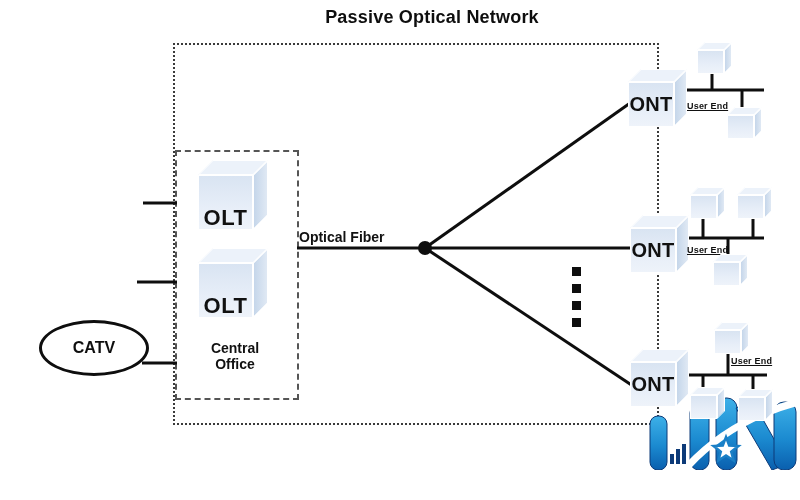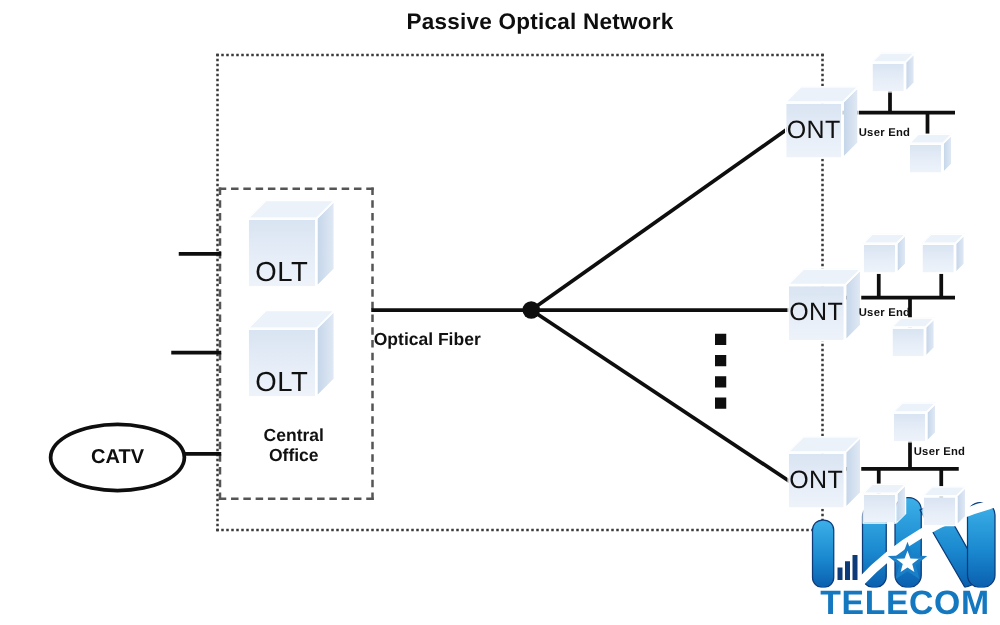--- a/index.html
+++ b/index.html
@@ -37,29 +37,29 @@
     position:absolute;left:0;top:0;width:var(--w);height:var(--d);
     background:#ecf2fa;border:1px solid #fff;box-sizing:border-box;
     transform:skewX(-45deg);transform-origin:0 100%;
   }
   .cube .c-right{
     position:absolute;left:var(--w);top:0;width:var(--d);height:var(--h);
     background:linear-gradient(90deg,#c5d6ea 0%,#e0e9f4 100%);
     border:1px solid #fff;box-sizing:border-box;
     transform:skewY(-45deg);transform-origin:100% 0;
   }
-  .cube-label{font-weight:normal;color:#111;}
+  .cube-label{font-weight:bold;color:#111;}
   .olt .cube-label{font-size:22px;letter-spacing:.5px;margin-top:30px;}
   .ont .cube-label{font-size:20px;letter-spacing:.3px;}
   .lbl{position:absolute;font-weight:bold;color:#111;}
   .pre{white-space:pre-line;}
   .fiber-lbl{font-size:14px;}
   .splitter-lbl{font-size:13px;line-height:14.5px;}
   .co-lbl{font-size:14px;line-height:16px;text-align:center;}
-  .userend-lbl{font-size:9px;letter-spacing:.2px;}
+  .userend-lbl{font-size:9px;letter-spacing:.2px;text-decoration:underline;}
   
   .logo{position:absolute;left:648px;top:396px;width:152px;height:104px;}
   .logo-text{
     position:absolute;left:0;top:71px;width:152px;text-align:center;
     font-size:27px;font-weight:bold;color:#1478c0;letter-spacing:.5px;
     text-shadow:0 0 1px #fff;
   }
 </style>
 </head>
 <body>
@@ -120,45 +120,44 @@
         <rect x="126" y="6" width="22" height="68" rx="10" fill="url(#lg)" stroke="#0d3a78" stroke-width="1"></rect>
         <path d="M 40,70 C 70,38 105,18 150,6" stroke="#ffffff" stroke-width="7" fill="none"></path>
         <g fill="#0d3a78">
           <rect x="22" y="58" width="4" height="10"></rect>
           <rect x="28" y="53" width="4" height="15"></rect>
           <rect x="34" y="48" width="4" height="20"></rect>
         </g>
         <polygon points="78,41 81.2,49.6 90.4,50 83.2,55.7 85.6,64.5 78,59.5 70.4,64.5 72.8,55.7 65.6,50 74.8,49.6" fill="#ffffff" stroke="#1a7fc6" stroke-width="2.5"></polygon>
       </g>
     </svg>
-    <div class="logo-text">TELECOM</div>
-  </div>
-
-  <div class="ellipse" style="left:39px;top:338px;width:104px;height:50px;text-align:right;">
+  </div>
+
+  <div class="ellipse" style="left:39px;top:320px;width:104px;height:50px;text-align:right;">
     <span>CATV</span>
   </div>
 
   <div class="cube olt" style="left:198px;top:160px;--w:55px;--h:55px;--d:15px;">
     <div class="c-top"></div>
     <div class="c-right"></div>
     <div class="c-front">
       <span class="cube-label">OLT</span>
     </div>
   </div>
   <div class="cube olt" style="left:198px;top:248px;--w:55px;--h:55px;--d:15px;">
     <div class="c-top"></div>
     <div class="c-right"></div>
     <div class="c-front">
       <span class="cube-label">OLT</span>
     </div>
   </div>
   <div class="lbl co-lbl pre" style="left:175px;top:340px;width:120px;">Central
 Office</div>
 
-  <div class="lbl fiber-lbl" style="left:299px;top:229px;margin-top:34px;">Optical Fiber</div>
+  <div class="lbl fiber-lbl" style="left:299px;top:229px;">Optical Fiber</div>
 
   <div class="cube ont" style="left:628px;top:69px;--w:46px;--h:45px;--d:13px;">
     <div class="c-top"></div>
     <div class="c-right"></div>
     <div class="c-front">
       <span class="cube-label">ONT</span>
     </div>
   </div>
   <div class="cube ont" style="left:630px;top:215px;--w:46px;--h:45px;--d:13px;">
     <div class="c-top"></div>

